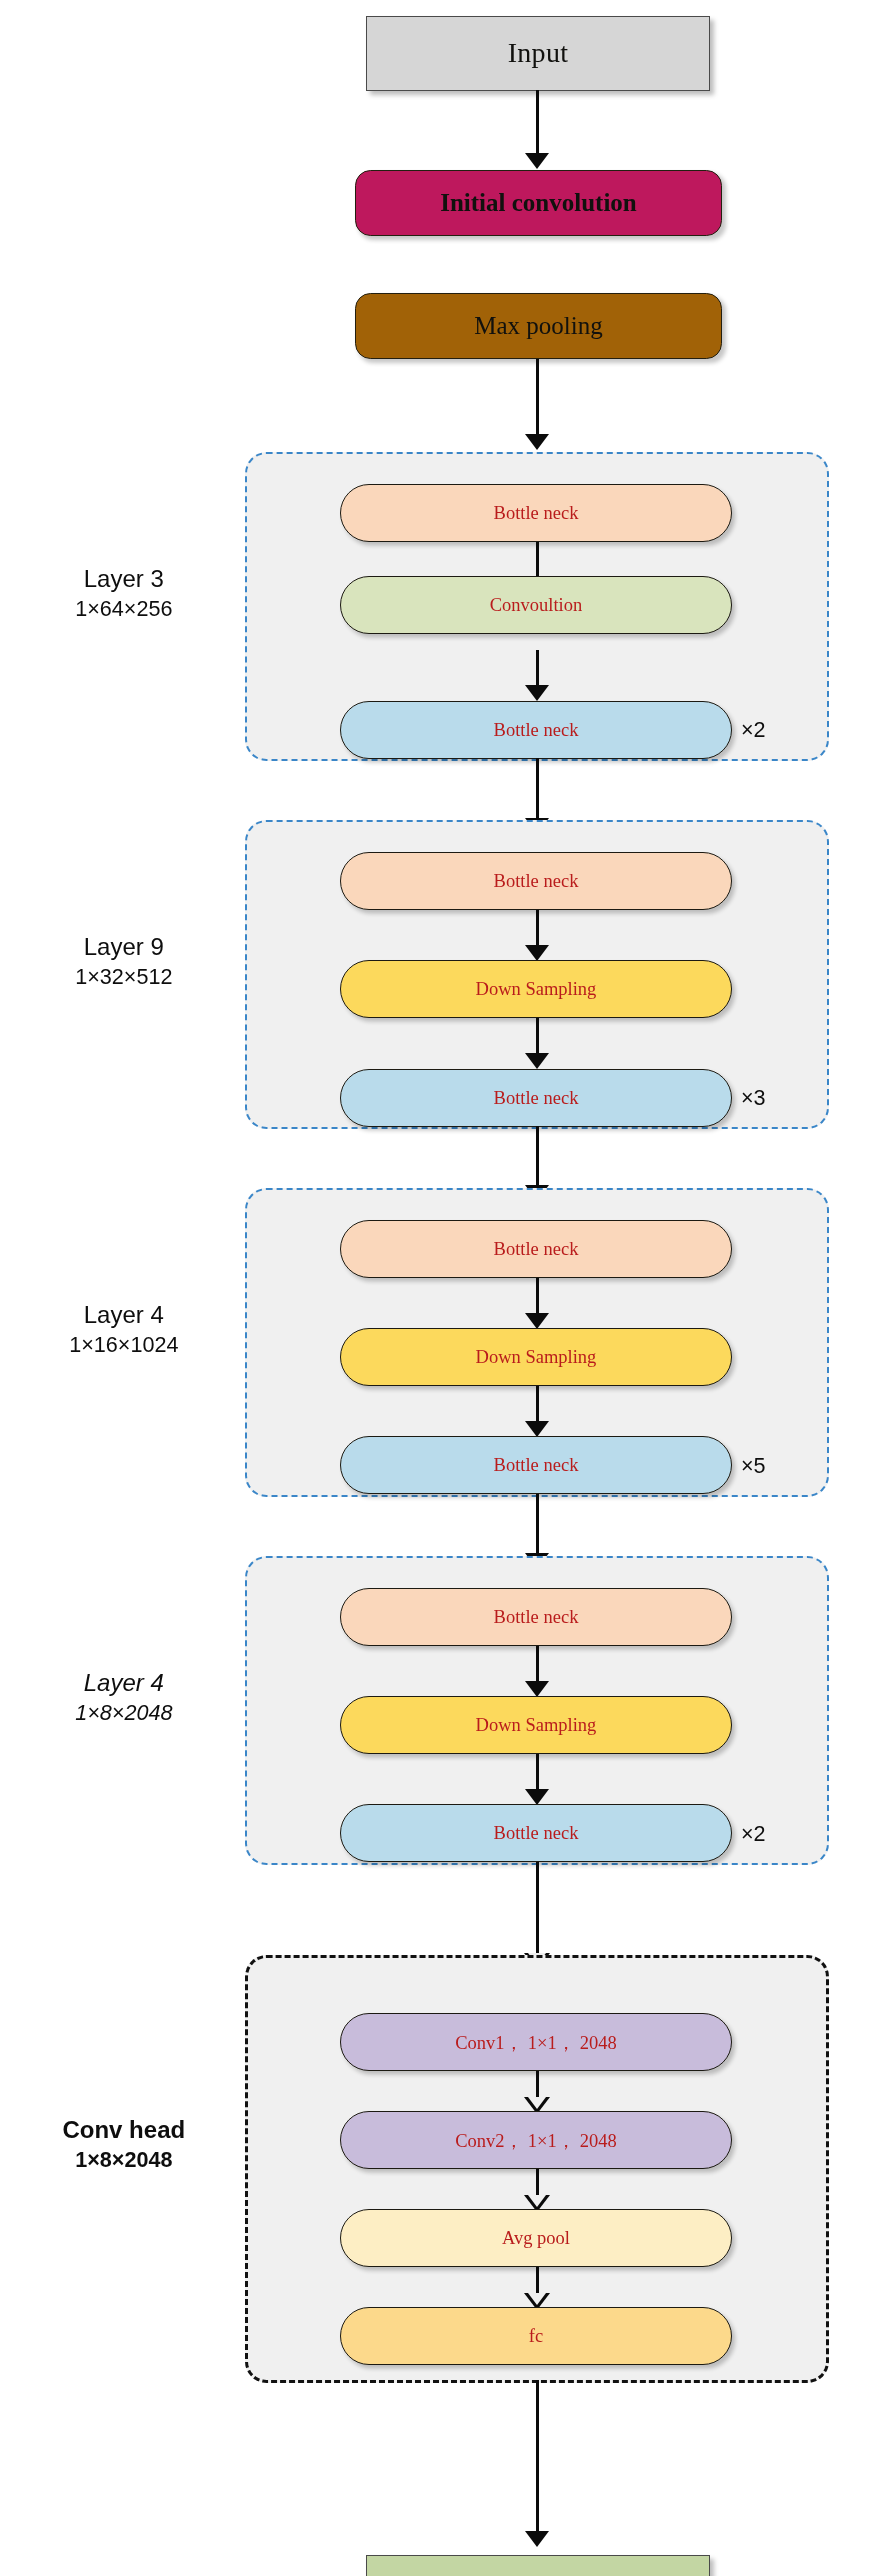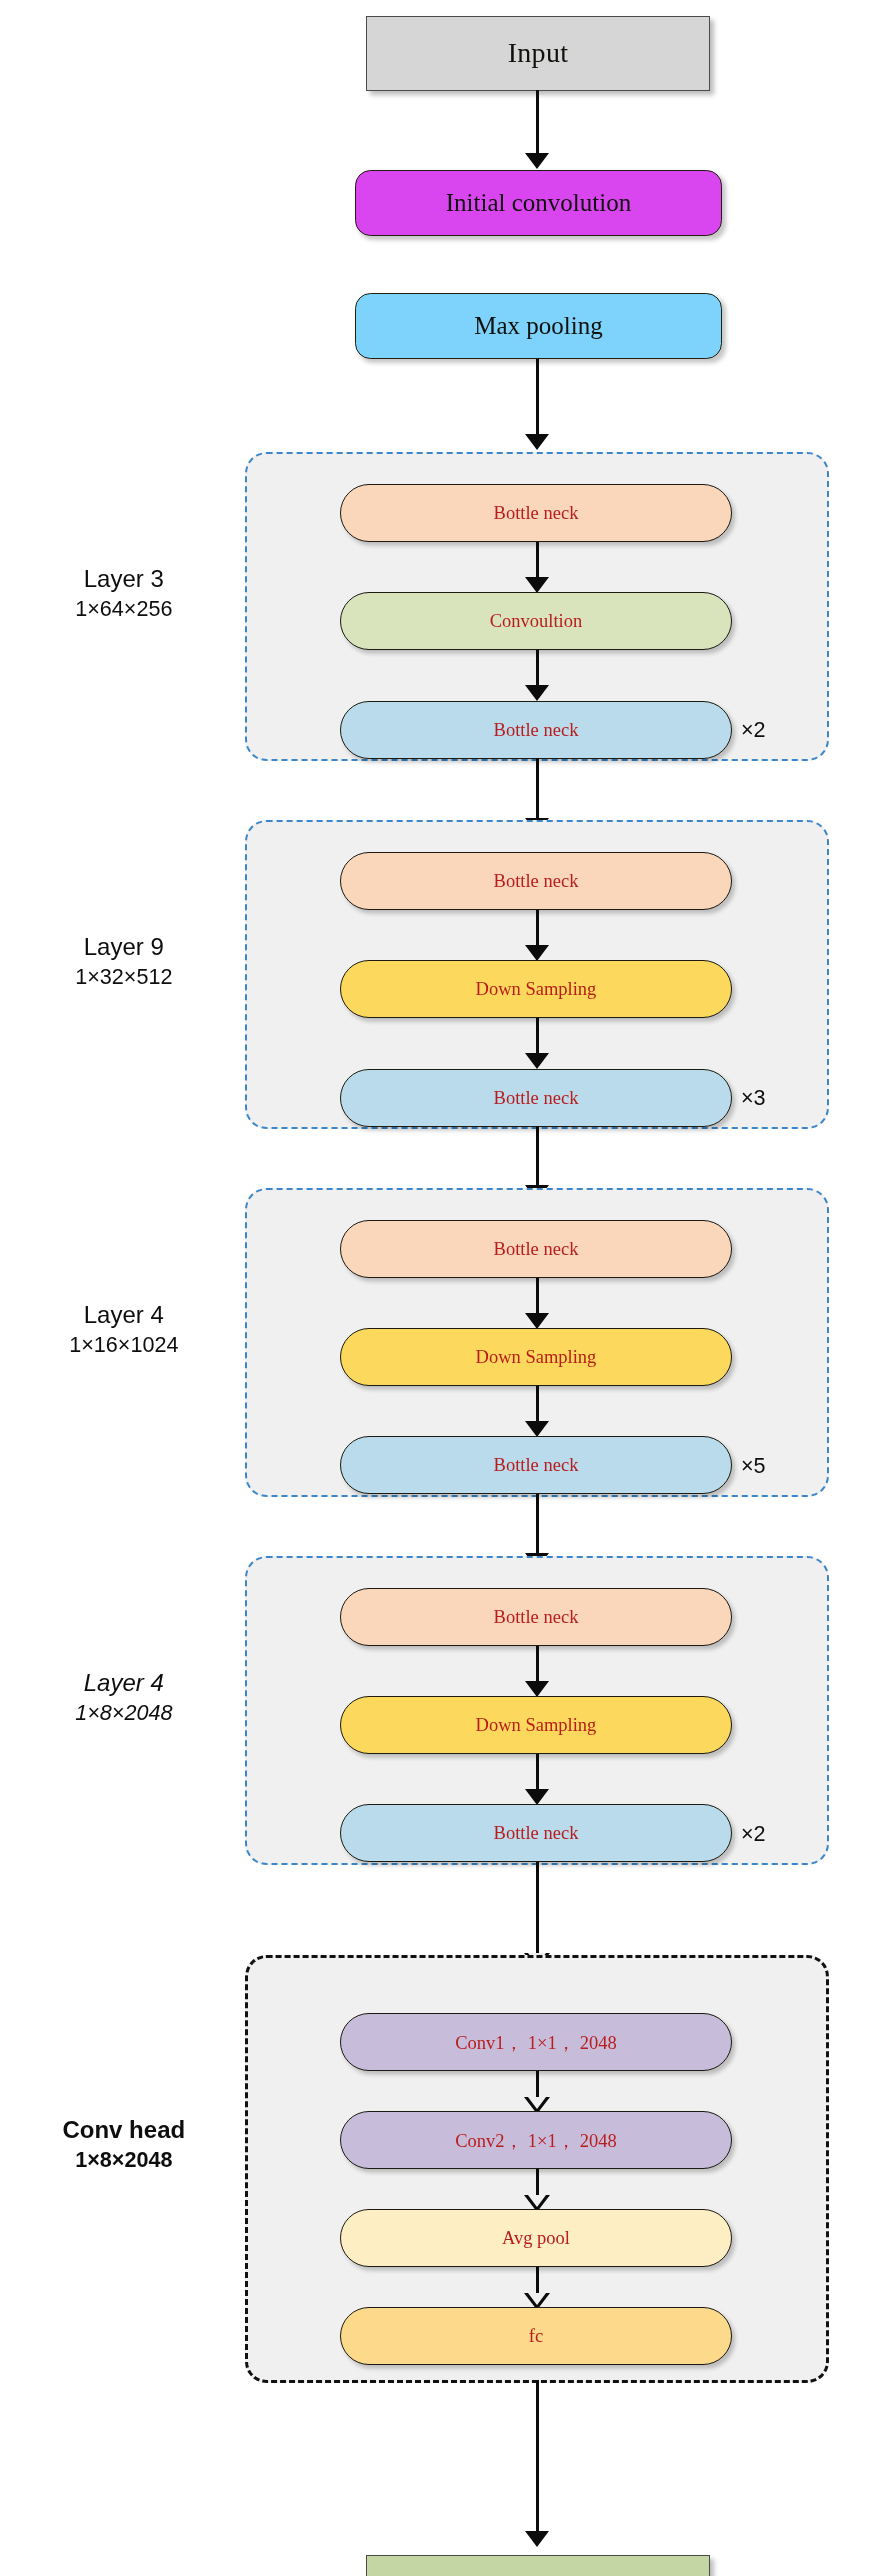--- a/index.html
+++ b/index.html
@@ -21,22 +21,22 @@
   .term-output{background:#c3d6a3;top:2555px;}
 
   
   .stem{
     left:355px;width:367px;height:66px;
     border:1.5px solid #231f10;border-radius:15.5px;
     box-shadow:3.1px 3.1px 4.1px rgba(0,0,0,.22);
     display:flex;align-items:center;justify-content:center;
     font-size:25px;color:#11110e;
   }
-  .stem-conv{background:#d946ef;top:170px;}
-  .stem-pool{background:#7dd3fc;top:293px;}
+  .stem-conv{background:#be185d;top:170px;font-weight:bold;}
+  .stem-pool{background:#a16207;top:293px;}
 
   
   .group{
     left:245px;width:584px;
     border:2.6px dashed #3a86c8;border-radius:21.6px;
     background:#f0f0f0;
   }
   .group.blackdash{border-color:#111111;border-width:3.1px;}
 
   
@@ -108,21 +108,21 @@
 <div class="abs arrowhead" style="top:434px;"></div>
 
 <div class="abs group" style="top:452px;height:309px;"></div>
 <div class="abs caption" style="top:564px;">
   <span>Layer 3</span>
   <span class="cap-sub">1×64×256</span>
 </div>
 <div class="abs pill c-bneck-orange" style="top:484px;">Bottle neck</div>
 <div class="abs arrow" style="top:542px;height:44px;"></div>
 <div class="abs arrowhead" style="top:577px;"></div>
-<div class="abs pill c-conv-green" style="top:592px;">Convoultion</div>
+<div class="abs pill c-conv-green" style="top:576px;">Convoultion</div>
 <div class="abs arrow" style="top:650px;height:44px;"></div>
 <div class="abs arrowhead" style="top:685px;"></div>
 <div class="abs pill c-bneck-blue" style="top:701px;">Bottle neck</div>
 <div class="abs mult" style="top:717px;">×2</div>
 
 <div class="abs arrow" style="top:758px;height:61px;"></div>
 <div class="abs arrowhead" style="top:818px;"></div>
 
 <div class="abs group" style="top:820px;height:309px;"></div>
 <div class="abs caption" style="top:932px;">

